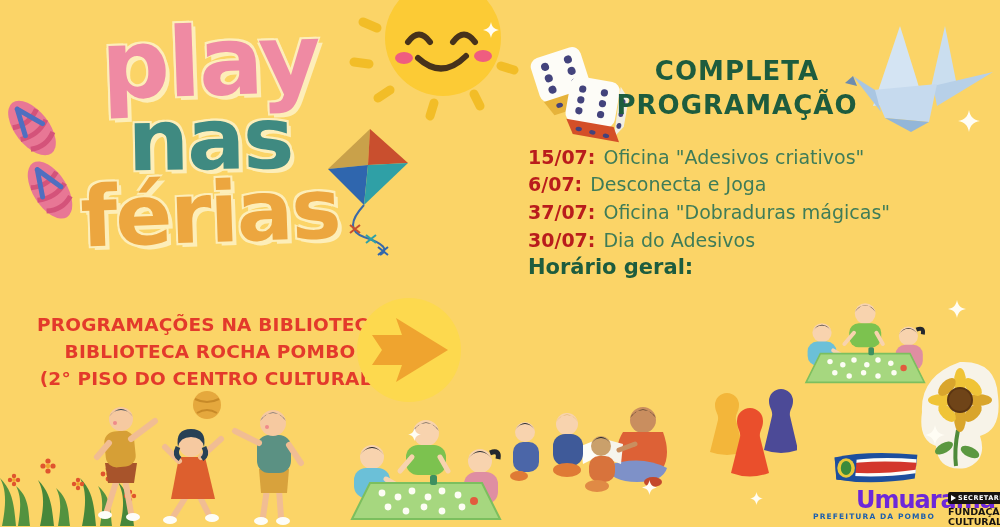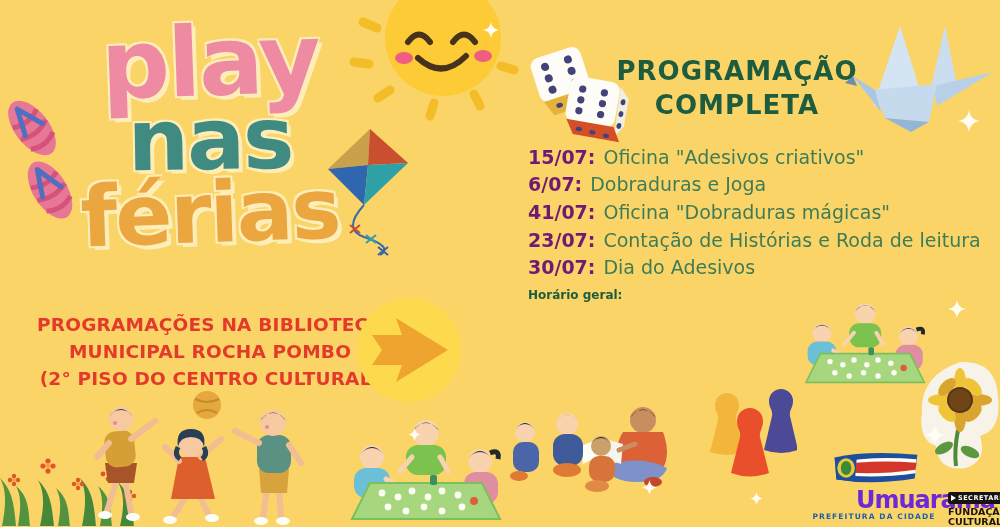--- a/index.html
+++ b/index.html
@@ -19,23 +19,23 @@
   .subtitle { left:30px; top:312px; width:360px; text-align:center; color:#e33a2b;
     font-weight:bold; font-size:18.5px; line-height:1.45; letter-spacing:.2px; }
 
   
   .prog-heading { left:612px; top:54px; width:250px; text-align:center; color:#1d5c3e;
     font-weight:800; font-size:26px; line-height:1.32; letter-spacing:1px; }
 
   
   .schedule { left:528px; top:143px; width:470px; }
   .sched-row { display:flex; gap:8px; height:27.6px; align-items:center; white-space:nowrap; }
-  .sched-date { font-weight:bold; color:#701a75; font-size:19px; }
+  .sched-date { font-weight:bold; color:#b91c1c; font-size:19px; }
   .sched-text { color:#3e7c58; font-size:19px; }
-  .sched-label { font-weight:bold; color:#1d5c3e; font-size:12px; }
+  .sched-label { font-weight:bold; color:#1d5c3e; font-size:21px; }
 
   
   .sparkle { fill:#fffdf4; }
 
   
   .footer { left:808px; top:450px; width:192px; height:75px; }
   .city-name { position:absolute; left:0; top:36px; width:132px; text-align:center;
     font-size:24px; font-weight:900; color:#6d28d9; letter-spacing:-1px;margin-left:48px; }
   .city-sub { position:absolute; left:0; top:62px; width:132px; text-align:center;
     font-size:7.5px; font-weight:bold; color:#1d5fae; letter-spacing:1.1px; }
@@ -97,21 +97,21 @@
   </svg>
 
   <div class="abs title-block">
     <div class="title-line t-play">play</div>
     <div class="title-line t-nas">nas</div>
     <div class="title-line t-ferias">férias</div>
   </div>
 
   <div class="abs subtitle">
     <div>PROGRAMAÇÕES NA BIBLIOTECA</div>
-    <div>MUNICIPAL ROCHA POMBO</div>
+    <div>BIBLIOTECA ROCHA POMBO</div>
     <div>(2° PISO DO CENTRO CULTURAL)</div>
   </div>
 
   <svg class="abs" style="left:356px;top:297px" width="106" height="106" viewBox="0 0 106 106">
     <circle cx="53" cy="53" r="52" fill="#fdd94e"></circle>
     <polygon points="16,38 46,38 40,21 92,53 40,85 46,68 16,68 26,53" fill="#efa42f"></polygon>
   </svg>
 
   <svg class="abs" style="left:528px;top:45px" width="112" height="105" viewBox="0 0 112 105">
     <g transform="rotate(-18 35 35)">
@@ -144,50 +144,46 @@
           <ellipse cx="55" cy="30" rx="2.4" ry="3"></ellipse>
           <ellipse cx="55" cy="42" rx="2.4" ry="3"></ellipse>
         <ellipse cx="16" cy="52" rx="3.2" ry="2.2"></ellipse>
           <ellipse cx="30" cy="53" rx="3.2" ry="2.2"></ellipse>
           <ellipse cx="44" cy="54" rx="3.2" ry="2.2"></ellipse>
       </g>
     </g>
   </svg>
 
   <div class="abs prog-heading">
+    <div>COMPLETA</div>
     <div>PROGRAMAÇÃO</div>
-    <div>COMPLETA</div>
   </div>
 
   <svg class="abs" style="left:845px;top:20px" width="150" height="122" viewBox="0 0 150 122">
     <polygon points="100,6 84,76 112,66" fill="#cadeef"></polygon>
     <polygon points="55,6 28,86 78,80" fill="#d4e4f3"></polygon>
     <polygon points="88,66 148,52 92,86" fill="#b7d0e8"></polygon>
     <polygon points="28,70 92,64 84,102 40,98" fill="#c6daee"></polygon>
     <polygon points="40,98 84,102 66,112" fill="#93b6d8"></polygon>
     <polygon points="30,70 8,56 36,92" fill="#a9c6e2"></polygon>
     <polygon points="8,56 0,63 12,66" fill="#6d8cae"></polygon>
   </svg>
 
   <div class="abs schedule">
     <div class="sched-row">
       <span class="sched-date">15/07:</span>
       <span class="sched-text">Oficina "Adesivos criativos"</span>
     </div>
     <div class="sched-row">
       <span class="sched-date">6/07:</span>
-      <span class="sched-text">Dobraduras e Joga</span>
+      <span class="sched-text">Desconecta e Joga</span>
     </div>
     <div class="sched-row">
-      <span class="sched-date">41/07:</span>
+      <span class="sched-date">37/07:</span>
       <span class="sched-text">Oficina "Dobraduras mágicas"</span>
-    </div>
-    <div class="sched-row">
-      <span class="sched-date">23/07:</span>
-      <span class="sched-text">Contação de Histórias e Roda de leitura</span>
     </div>
     <div class="sched-row">
       <span class="sched-date">30/07:</span>
       <span class="sched-text">Dia do Adesivos</span>
     </div>
     <div class="sched-row">
       <span class="sched-label">Horário geral:</span>
     </div>
   </div>
 
@@ -447,21 +443,21 @@
   <div class="abs footer">
     <svg class="abs" style="left:24px;top:0" width="88" height="36" viewBox="0 0 100 40">
       <path d="M3 8 Q40 0 97 5 L94 32 Q45 40 5 33 Z" fill="#1d4f9e"></path>
       <path d="M4 14 Q45 6 96 10 L95 26 Q45 33 5 27 Z" fill="#fdfdf8"></path>
       <path d="M4 17 Q45 10 96 14 L95 22 Q45 29 5 24 Z" fill="#d3372c"></path>
       <path d="M3 8 L28 10 L26 35 L5 33 Z" fill="#1d4f9e"></path>
       <ellipse cx="16" cy="20" rx="10" ry="11" fill="#e8c93a"></ellipse>
       <ellipse cx="16" cy="20" rx="6" ry="8" fill="#3b8a3c"></ellipse>
     </svg>
     <div class="city-name">Umuarama</div>
-    <div class="city-sub">PREFEITURA DA CIDADE</div>
+    <div class="city-sub">PREFEITURA DA POMBO</div>
     <div class="sec-block">
       <div class="sec-badge">
         <span class="play-tri"></span>
         <span>SECRETARIA</span>
       </div>
       <div class="sec-lines">
         <div>FUNDAÇÃO</div>
         <div>CULTURAL</div>
       </div>
     </div>

